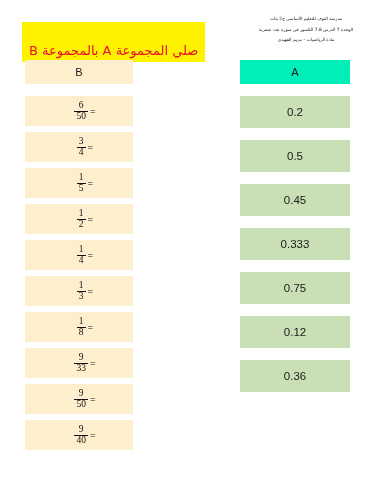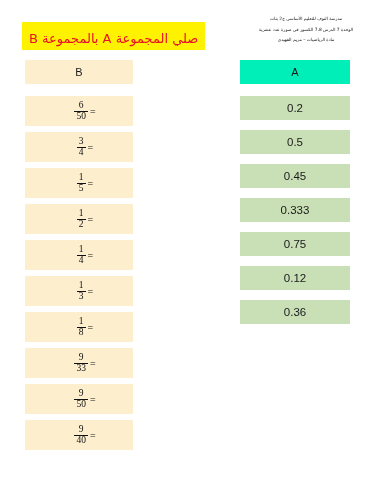--- a/index.html
+++ b/index.html
@@ -43,21 +43,21 @@
     color: #1a1a1a;
     white-space: nowrap;
     letter-spacing: 0px;
   }
 
   .title-banner {
     position: absolute;
     top: 22px;
     left: 22px;
     background: #FFF200;
-    padding: 8px 7px 3px 7px;
+    padding: 20px 7px 3px 7px;
     direction: rtl;
   }
 
   .title-banner .title-text {
     font-family: "DejaVu Sans", sans-serif;
     font-size: 13px;
     line-height: 17px;
     color: #E8102A;
     font-weight: 400;
     white-space: nowrap;
@@ -97,22 +97,21 @@
   .head-a { background: #00EFB9; }
 
   .cell-fraction {
     background: #FDEECE;
     height: 30px;
     margin-bottom: 6px;
   }
 
   .cell-decimal {
     background: #C9DFB6;
-    height: 24px;
-    margin-bottom: 10px;
+    height: 32px;
     font-size: 11.5px;
     color: #1a1a1a;
   }
 
   
   .frac-wrap {
     display: flex;
     align-items: center;
     justify-content: center;
     gap: 2px;

